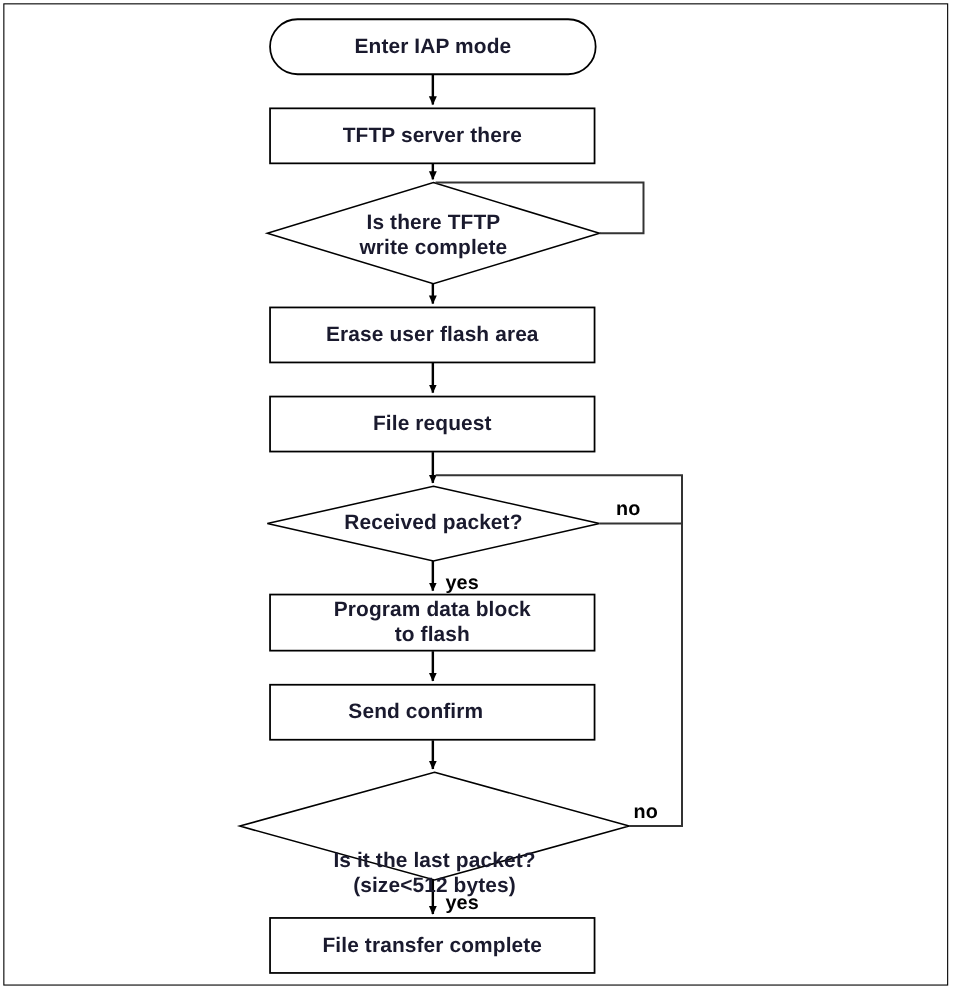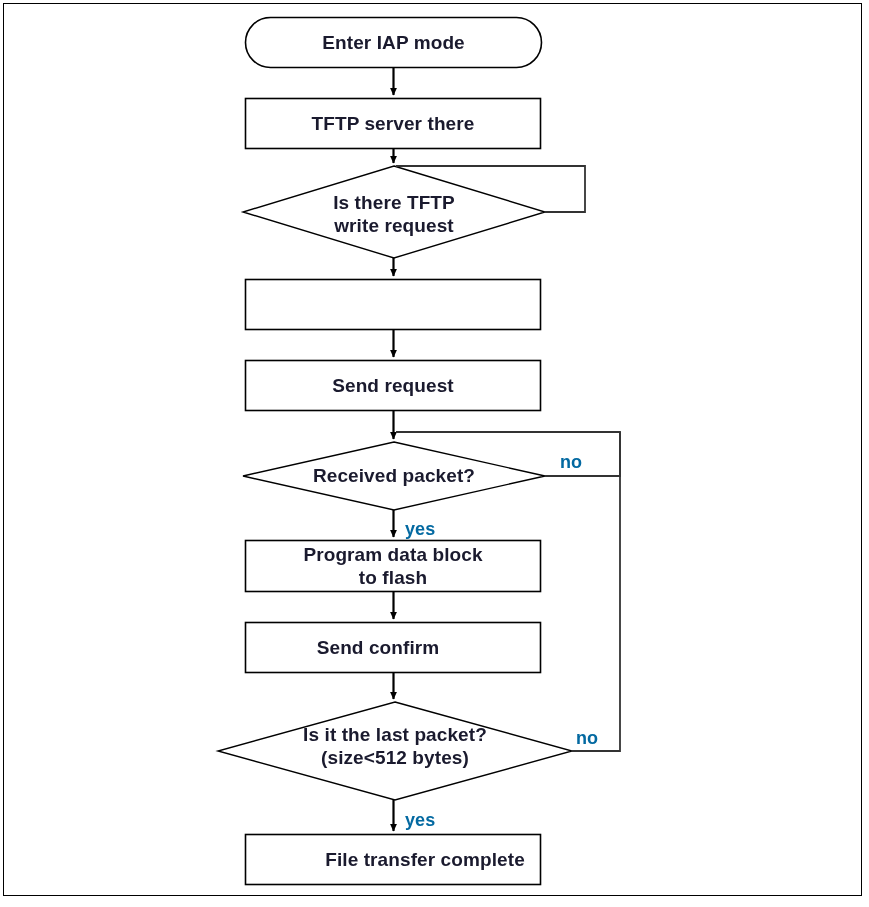--- a/index.html
+++ b/index.html
@@ -43,21 +43,21 @@
     font-family: "Liberation Sans", sans-serif;
     font-size: 19px;
     font-weight: 600;
     line-height: 1.22;
     letter-spacing: 0.1px;
     pointer-events: none;
     white-space: pre-line;
   }
   .edge-label {
     position: absolute;
-    color: #0369a1;
+    color: #000000;
     font-family: "Liberation Sans", sans-serif;
     font-size: 18px;
     font-weight: 600;
     letter-spacing: 0.1px;
     white-space: nowrap;
   }
 </style>
 </head>
 <body>
 
@@ -115,36 +115,37 @@
     <path d="M572,751 L620,751 L620,432" fill="none" stroke="#333333" stroke-width="1.8"></path>
 
     <line x1="393.5" y1="800" x2="393.5" y2="831" stroke="#000000" stroke-width="2.2" marker-end="url(#arrowhead)"></line>
   </svg>
 
   <div class="node-label" style="left:245px; top:17px; width:297px; height:51px;">Enter IAP mode</div>
 
   <div class="node-label" style="left:245px; top:98px; width:296px; height:51px;">TFTP server there</div>
 
   <div class="node-label" style="left:243px; top:168px; width:302px; height:92px;">Is there TFTP
-write request</div>
+write complete</div>
 
+  <div class="node-label" style="left:245px; top:279px; width:296px; height:51px;">Erase user flash area</div>
 
-  <div class="node-label" style="left:245px; top:360px; width:296px; height:51px;">Send request</div>
+  <div class="node-label" style="left:245px; top:360px; width:296px; height:51px;">File request</div>
 
   <div class="node-label" style="left:243px; top:442px; width:302px; height:68px;text-align:center;">Received packet?</div>
 
   <div class="node-label" style="left:245px; top:540px; width:296px; height:52px;border-radius:26px;">Program data block
 to flash</div>
 
   <div class="node-label" style="left:230px; top:622px; width:296px; height:51px;">Send confirm</div>
 
-  <div class="node-label" style="left:218px; top:697px; width:354px; height:98px;">Is it the last packet?
+  <div class="node-label" style="left:218px; top:745px; width:354px; height:98px;">Is it the last packet?
 (size&lt;512 bytes)</div>
 
-  <div class="node-label" style="left:245px; top:834px; width:296px; height:51px;margin-left:32px;">File transfer complete</div>
+  <div class="node-label" style="left:245px; top:834px; width:296px; height:51px;">File transfer complete</div>
 
   <div class="edge-label" style="left:560px; top:452px;">no</div>
 
   <div class="edge-label" style="left:405px; top:519px;">yes</div>
 
   <div class="edge-label" style="left:576px; top:728px;">no</div>
 
   <div class="edge-label" style="left:405px; top:810px;">yes</div>
 
 </div>

